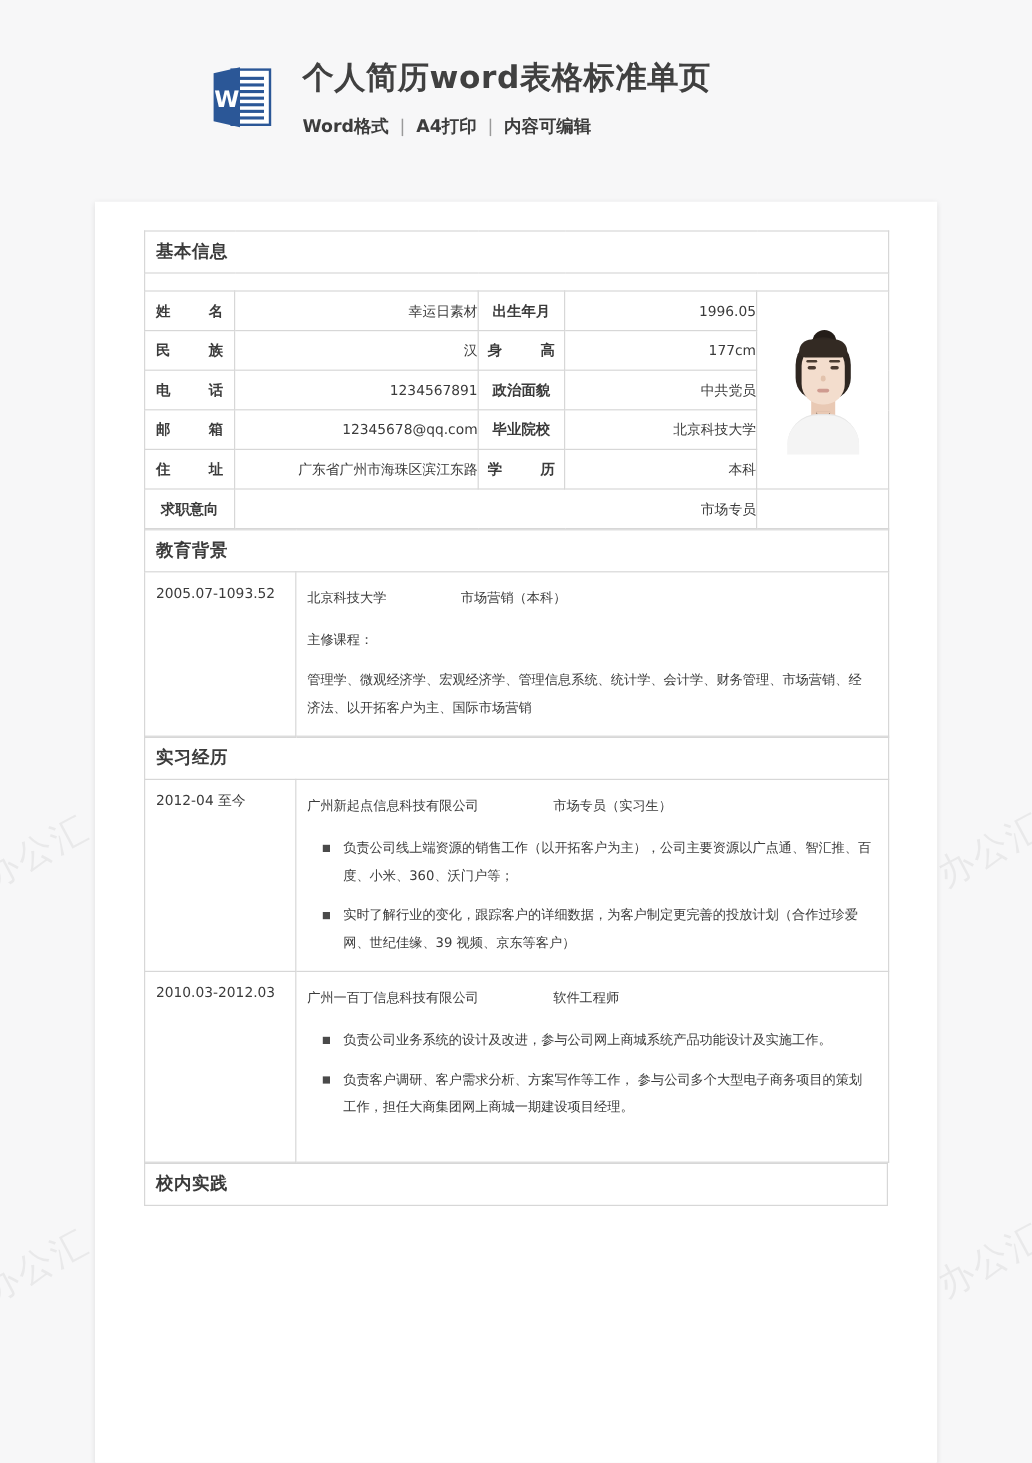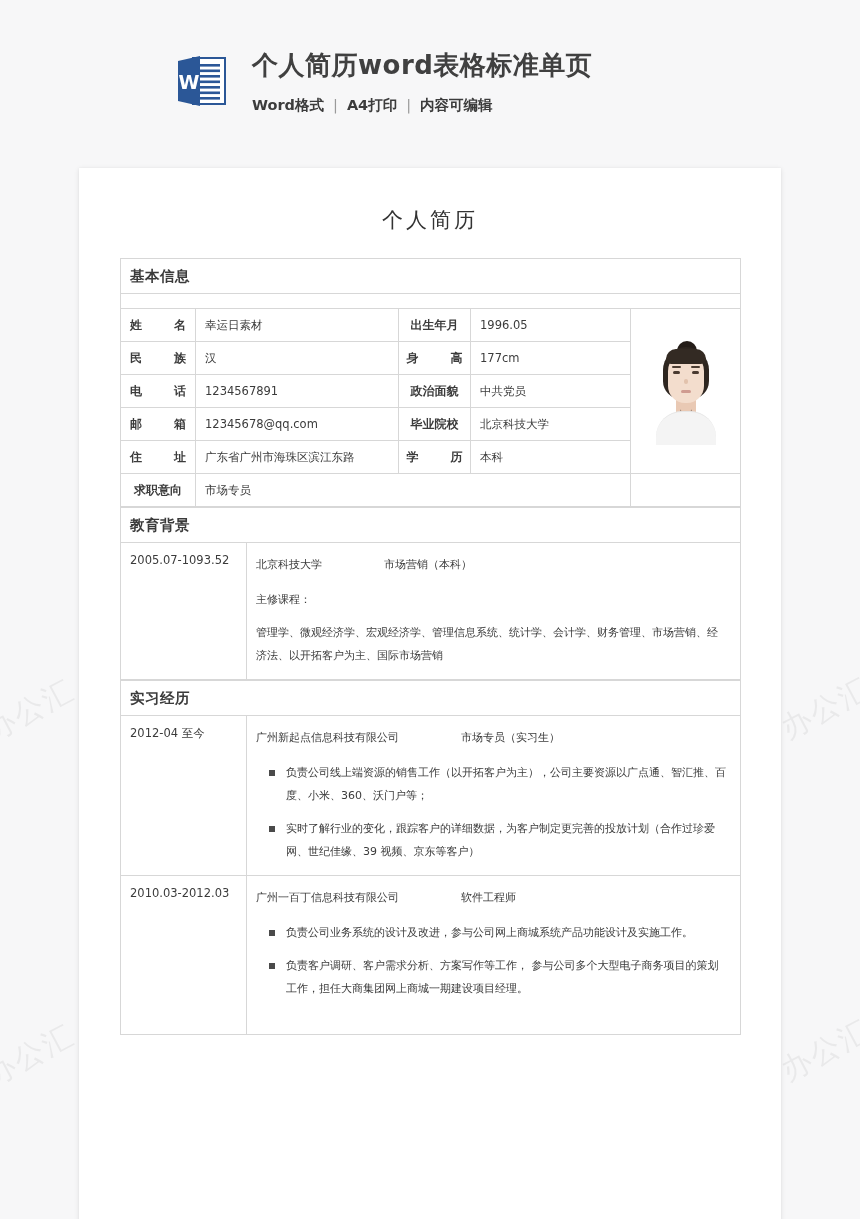--- a/index.html
+++ b/index.html
@@ -126,20 +126,21 @@
     width: 56px;
     justify-content: space-between;
   }
 
   .val {
     font-size: 11.5px;
     color: #3b3b3b;
     vertical-align: middle !important;
     height: 17px;
     padding-left: 9px !important;
+    text-align: right;
   }
 
   .photo-cell {
     vertical-align: middle !important;
     text-align: center;
     padding: 0 !important;
   }
 
   
   .photo {
@@ -266,21 +267,20 @@
     <div class="header-text">
       <div class="doc-title">个人简历word表格标准单页</div>
       <div class="doc-sub">
         <span>Word格式</span><span class="sep">|</span><span>A4打印</span><span class="sep">|</span><span>内容可编辑</span>
       </div>
     </div>
   </div>
 
   <div class="sheet">
 
-    <div class="resume-title">个人简历</div>
 
     <div class="doc-body">
 
       <table class="rtab">
         <colgroup>
           <col style="width:75px">
             <col style="width:203px">
           <col style="width:72px">
             <col style="width:160px">
           <col style="width:110px">
@@ -434,16 +434,25 @@
               <ul class="bul">
                 <li>负责公司业务系统的设计及改进，参与公司网上商城系统产品功能设计及实施工作。</li>
                 <li>负责客户调研、客户需求分析、方案写作等工作， 参与公司多个大型电子商务项目的策划工作，担任大商集团网上商城一期建设项目经理。</li>
               </ul>
               <div style="height:22px"></div>
             </td>
           </tr>
         </tbody>
       </table>
 
+      <table class="rtab">
+        <tbody>
+          <tr>
+            <td class="sect-head">
+              <span>校内实践</span>
+            </td>
+          </tr>
+        </tbody>
+      </table>
 
     </div>
   </div>
 </div>
 
 </body></html>

